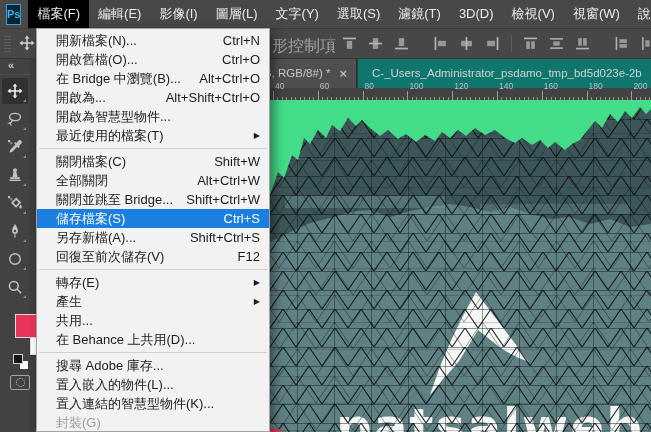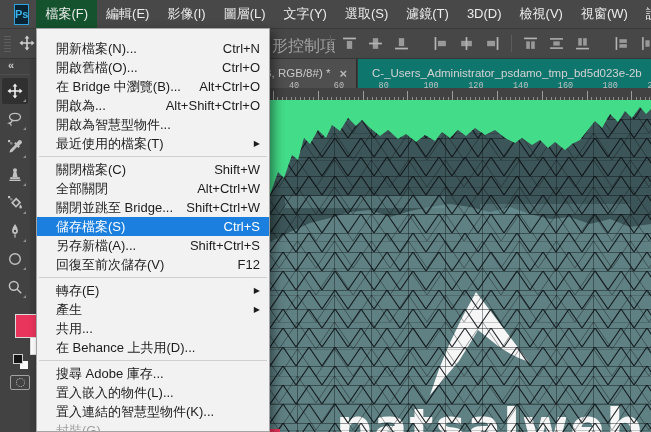--- a/index.html
+++ b/index.html
@@ -2,24 +2,24 @@
 <html style="--hl: #1b7fe0;"><head>
 <meta charset="utf-8">
 <style>
   html,body{margin:0;padding:0;background:#2b2b2b;}
   .stage{position:relative;width:651px;height:432px;overflow:hidden;background:#454545;
          font-family:"Liberation Sans","DejaVu Sans",sans-serif;-webkit-font-smoothing:antialiased;}
 
   
   .menubar{position:absolute;top:0;left:0;right:0;height:28px;background:#484848;
            border-bottom:1px solid #3a3a3a;display:flex;align-items:center;z-index:5;}
-  .ps-logo{width:19px;height:19px;margin:0 7px 0 14px;background:#0a2433;border:1px solid #2ea3e0;
+  .ps-logo{width:19px;height:19px;margin:0 7px 0 6px;background:#0a2433;border:1px solid #2ea3e0;
            color:#3db2ea;font-size:11px;font-weight:bold;display:flex;align-items:center;justify-content:center;}
   .mb-item{padding:0 9px;height:28px;line-height:28px;font-size:13px;color:#ececec;white-space:nowrap;}
-  .mb-item.active{background:#14532d;}
+  .mb-item.active{background:#000000;}
 
   
   .optionsbar{position:absolute;top:28px;left:0;right:0;height:30px;background:#474747;
               border-bottom:1px solid #363636;z-index:4;}
   .gripper{position:absolute;left:4px;top:6px;width:7px;height:18px;
            background:repeating-linear-gradient(0deg,#5f5f5f 0 1px,transparent 1px 3px);}
   .opt-move{position:absolute;left:19px;top:7px;width:16px;height:16px;color:#d2d2d2;}
   .opt-label{position:absolute;left:272px;top:8px;font-size:16px;color:#a3a3a3;}
   .opt-icons{position:absolute;left:330px;top:7px;display:flex;align-items:center;gap:11px;}
   .opt-sep{width:1px;height:17px;background:#5c5c5c;}
@@ -58,29 +58,29 @@
                white-space:nowrap;overflow:hidden;}
   .tab-close{color:#b5b5b5;font-size:13px;line-height:1;font-weight:bold;}
 
   
   .ruler{position:absolute;top:88px;left:36px;right:0;height:12px;background:#424242;
          border-bottom:1px solid #2c2c2c;z-index:1;}
   .ruler-ticks{position:absolute;left:237px;top:0;right:0;bottom:0;}
   .ruler-minor{position:absolute;left:0;right:0;bottom:0;height:3px;
                background:repeating-linear-gradient(90deg,#8d8d8d 0 1px,transparent 1px 4.48px);}
   .ruler-tick{position:absolute;bottom:0;width:1px;height:9px;background:#9d9d9d;}
-  .ruler-tick span{position:absolute;left:16px;top:-10px;font-size:8.5px;color:#bfbfbf;font-family:Liberation Mono, monospace;}
+  .ruler-tick span{position:absolute;left:2px;top:-10px;font-size:8.5px;color:#bfbfbf;}
 
   
   .canvas{position:absolute;left:270px;top:100px;width:381px;height:332px;overflow:hidden;z-index:1;}
 
   
   .filemenu{position:absolute;left:36px;top:28px;width:234px;height:404px;box-sizing:border-box;
             background:#f2f2f2;border:1px solid #a3a3a3;box-shadow:4px 4px 10px rgba(0,0,0,.45);
-            z-index:10;padding-top:10px;overflow:hidden;}
+            z-index:10;padding-top:2px;overflow:hidden;}
   .menu-row{height:19px;display:flex;align-items:center;padding:0 9px 0 19px;font-size:13px;color:#1c1c1c;}
   .menu-row.highlighted{background:var(--hl,#1b7fe0);color:#fff;}
   .menu-row.disabled{color:#9d9d9d;}
   .menu-shortcut{margin-left:auto;}
   .menu-arrow{margin-left:auto;font-size:8px;}
   .menu-sep{height:1px;background:#cfcfcf;margin:3px 2px;}
 </style>
 </head>
 <body>
 

